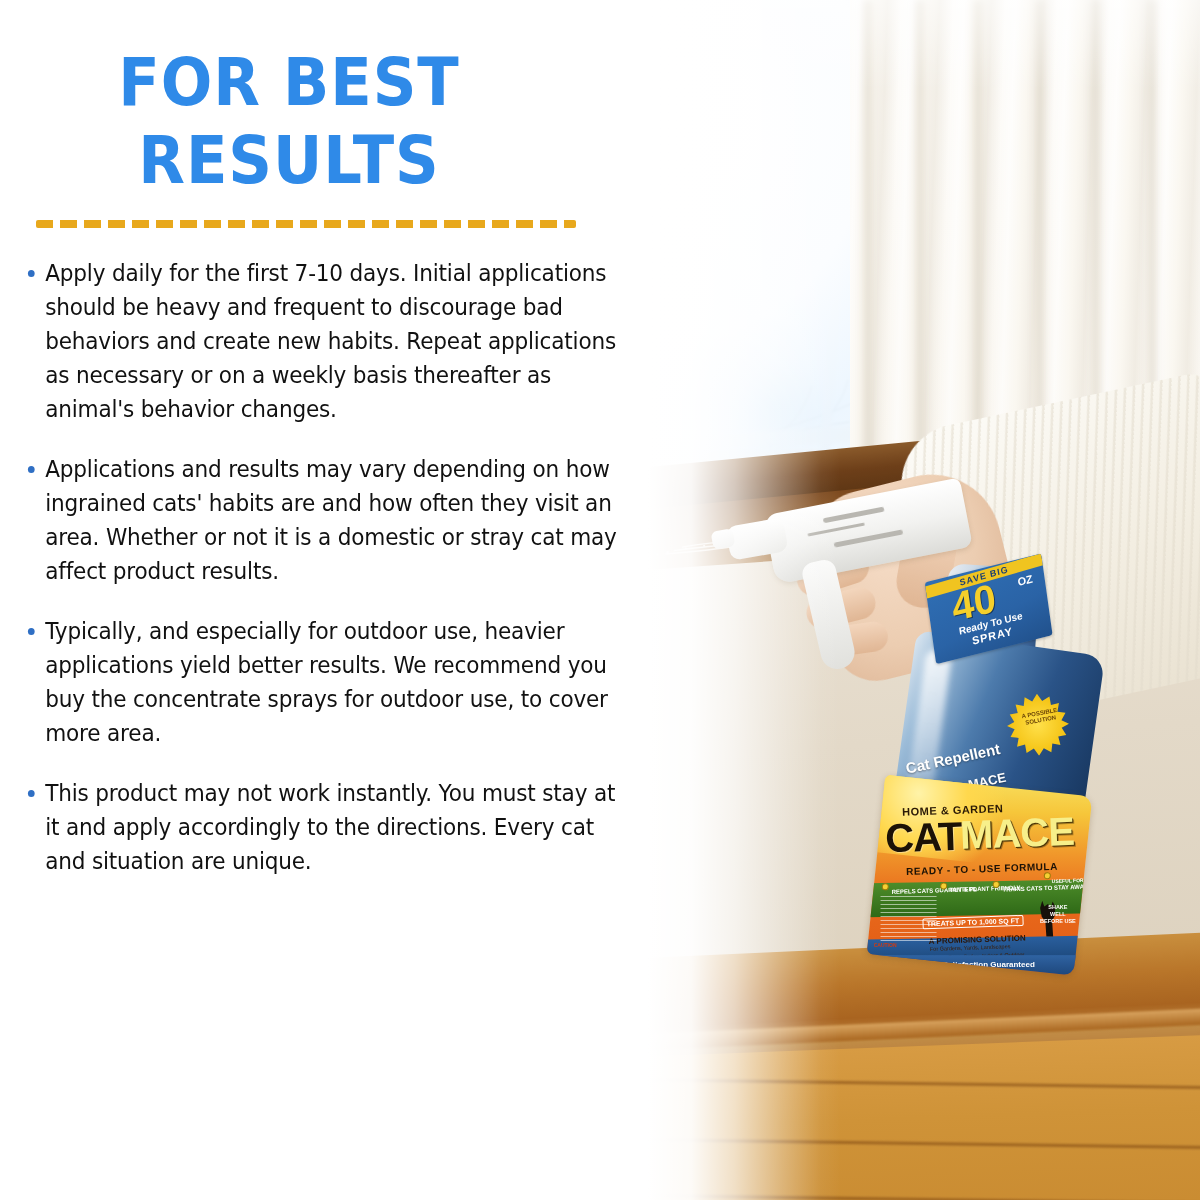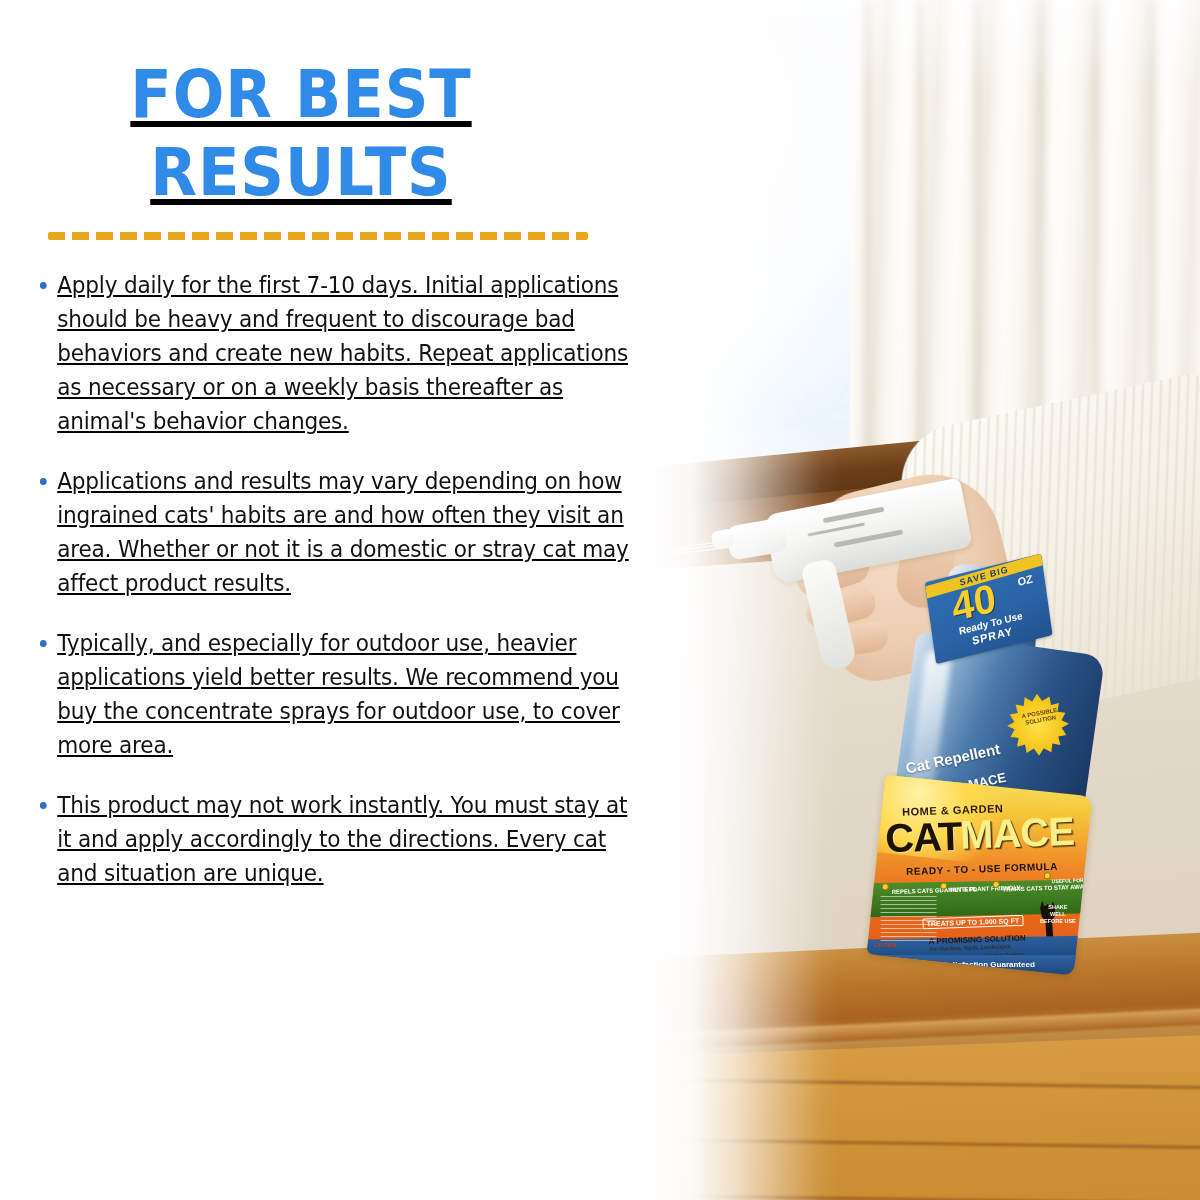--- a/index.html
+++ b/index.html
@@ -373,22 +373,21 @@
       rgba(255,255,255,0.06) 92%, rgba(255,255,255,0) 100%);
   }
   .photo-fade-top {
     position:absolute; left:0; top:0; width:600px; height:90px;
     background:linear-gradient(180deg, rgba(255,255,255,0.55), rgba(255,255,255,0));
   }
 
   
   .text-pane {
     position:absolute; left:0; top:0; width:640px; height:940px;
-    padding:16px;
-    text-decoration:underline;
+    padding:4px;
   }
   .headline {
     color:#2f8ae8;
     font-family:"DejaVu Sans", sans-serif;
     font-weight:bold;
     font-size:66px;
     line-height:78px;
     letter-spacing:1px;
     text-align:center;
     width:570px;

